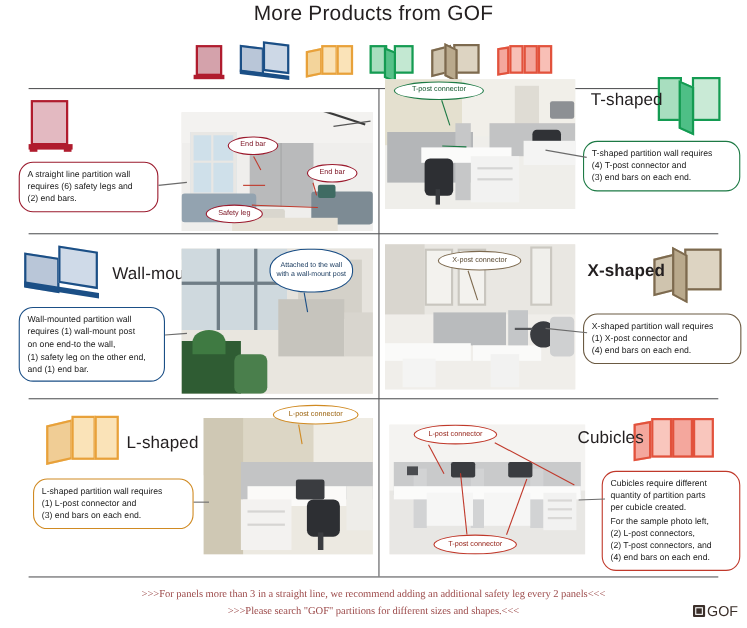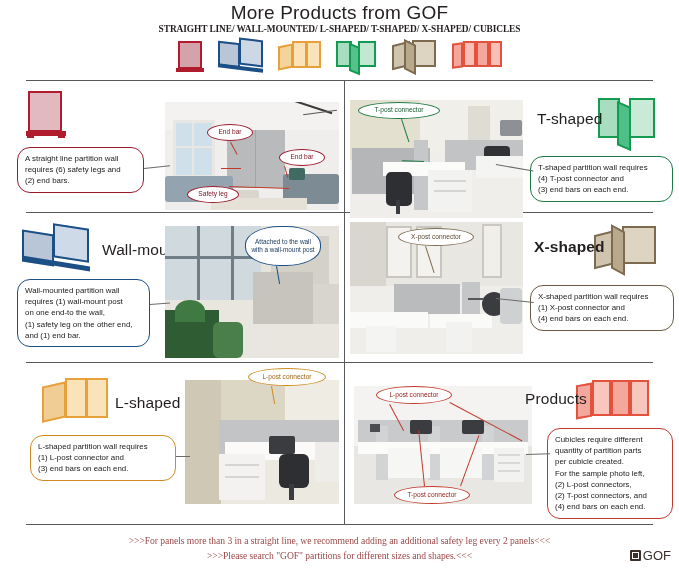--- a/index.html
+++ b/index.html
@@ -83,21 +83,20 @@
     border:1.2px solid #fff;box-sizing:border-box;
   }
   .logo .txt{font-size:13px;color:#3b2f2a;font-family:"Liberation Sans",sans-serif;}
 </style>
 </head>
 <body>
 
 <div class="page">
 
   <div class="title">More Products from GOF</div>
-  <div class="subtitle">STRAIGHT LINE/ WALL-MOUNTED/ L-SHAPED/ T-SHAPED/ X-SHAPED/ CUBICLES</div>
 
   <div class="swatch-row">
 
     <span class="ico" style="width:28px;height:36px;">
       <span class="pnl" style="left:2px;top:2px;width:24px;height:28px;background:#d4a2ab;border:2px solid #b01c2e;"></span>
       <span class="pnl" style="left:0;top:29px;width:28px;height:4px;background:#b01c2e;"></span>
     </span>
 
     <span class="ico" style="width:46px;height:36px;">
       <span class="pnl" style="left:0;top:3px;width:22px;height:25px;background:#b9c6d8;border:2px solid #1b4f86;transform:skewY(7deg);"></span>
@@ -176,21 +175,21 @@
         <span>Safety leg</span>
       </div>
       <span class="lead" style="left:66px;top:40px;width:14px;transform:rotate(62deg);"></span>
       <span class="lead" style="left:120px;top:64px;width:12px;transform:rotate(74deg);"></span>
       <span class="lead" style="left:56px;top:66px;width:20px;transform:rotate(0deg);"></span>
       <span class="lead" style="left:64px;top:84px;width:60px;transform:rotate(2deg);"></span>
     </div>
     <span class="lead dark" style="left:144px;top:88px;width:26px;transform:rotate(-6deg);"></span>
   </div>
 
-  <div class="cell" style="left:344px;top:92px;width:290px;height:132px;">
+  <div class="cell" style="left:344px;top:64px;width:290px;height:132px;">
     <div class="photo" style="left:6px;top:8px;width:173px;height:118px;background:#efeeea;">
       <span class="o" style="left:0;top:0;width:70px;height:60px;background:#e4e0cf;"></span>
       <span class="o" style="left:70px;top:0;width:103px;height:52px;background:#f1efe9;"></span>
       <span class="o" style="left:118px;top:6px;width:22px;height:44px;background:#dfdcd4;"></span>
       <span class="o" style="left:2px;top:48px;width:78px;height:46px;background:#b4b6b8;"></span>
       <span class="o" style="left:64px;top:40px;width:14px;height:70px;background:#c6c7c8;"></span>
       <span class="o" style="left:95px;top:40px;width:78px;height:30px;background:#c2c3c4;"></span>
       <span class="o" style="left:33px;top:62px;width:82px;height:14px;background:#fbfbfa;"></span>
       <span class="o" style="left:78px;top:70px;width:44px;height:42px;background:#f2f2f1;"></span>
       <span class="o" style="left:84px;top:80px;width:32px;height:2px;background:#d5d5d4;"></span>
@@ -367,21 +366,21 @@
       <span class="lead" style="left:70px;top:100px;width:56px;transform:rotate(-96deg);"></span>
       <span class="lead" style="left:106px;top:100px;width:54px;transform:rotate(-70deg);"></span>
     </div>
 
     <span class="ico" style="position:absolute;left:232px;top:16px;width:78px;height:48px;">
       <span class="pnl" style="left:0;top:6px;width:16px;height:34px;background:#f4a79d;border:2.4px solid #e2523c;transform:skewY(-10deg);"></span>
       <span class="pnl" style="left:16px;top:2px;width:19px;height:36px;background:#f9c6bd;border:2.4px solid #e2523c;"></span>
       <span class="pnl" style="left:35px;top:2px;width:19px;height:36px;background:#f4a79d;border:2.4px solid #e2523c;"></span>
       <span class="pnl" style="left:54px;top:2px;width:19px;height:36px;background:#f9c6bd;border:2.4px solid #e2523c;"></span>
     </span>
-    <div class="lbl" style="left:181px;top:28px;">Products</div>
+    <div class="lbl" style="left:181px;top:28px;">Cubicles</div>
 
     <div class="bubble" style="left:203px;top:66px;width:126px;border-color:#c0392b;">
       <span>Cubicles require different</span>
       <span>quantity of partition parts</span>
       <span>per cubicle created.</span>
       <span>For the sample photo left,</span>
       <span>(2) L-post connectors,</span>
       <span>(2) T-post connectors, and</span>
       <span>(4) end bars on each end.</span>
     </div>

